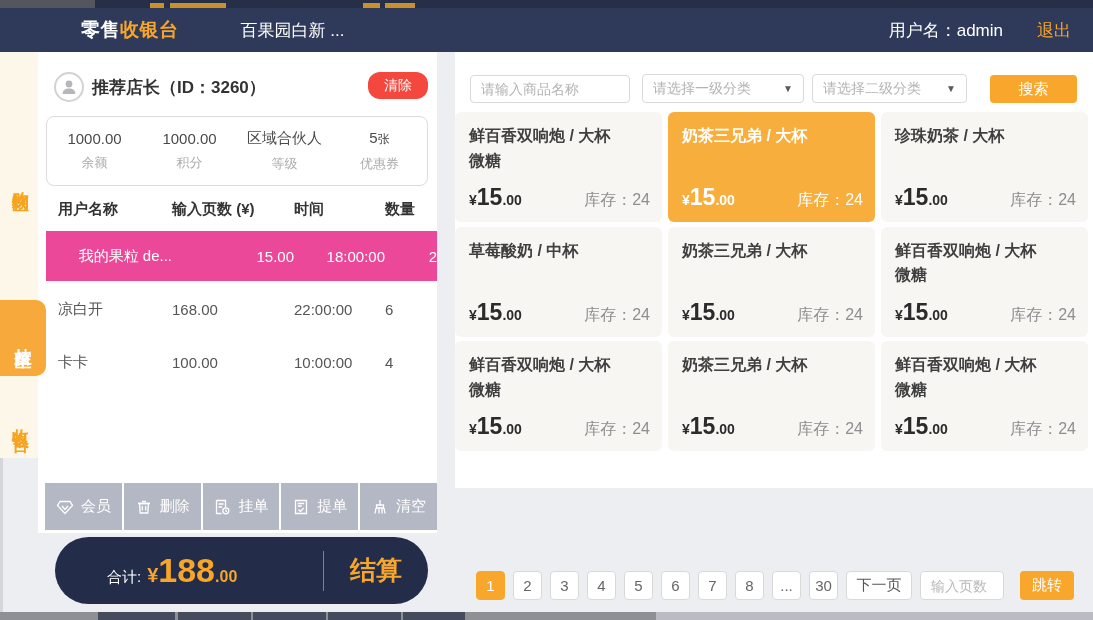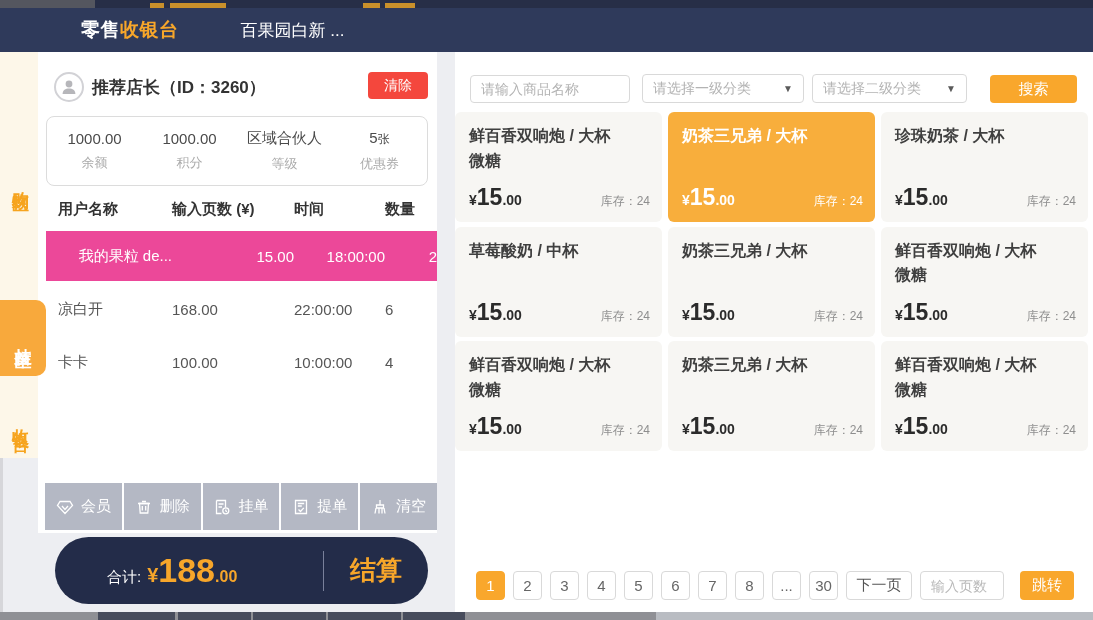--- a/index.html
+++ b/index.html
@@ -25,21 +25,21 @@
   .rail{position:absolute;left:0;top:52px;width:38px;height:406px;background:#fdf7e9;}
   .rail-tab{position:absolute;left:3px;width:35px;display:flex;align-items:center;justify-content:center;
     writing-mode:vertical-rl;text-orientation:upright;font-size:17px;font-weight:bold;color:#f6a41f;letter-spacing:3px;cursor:pointer;}
   .rail-tab.is-active{left:0;width:46px;background:#f8a93c;color:#fff;border-radius:0 10px 10px 0;z-index:6;}
 
   
   .left-panel{position:absolute;left:38px;top:52px;width:399px;height:481px;background:#fff;}
   .member-row{position:absolute;left:0;top:18px;width:100%;height:34px;}
   .avatar{position:absolute;left:16px;top:2px;width:30px;height:30px;border-radius:50%;border:2px solid #d2d2d6;background:#fff;display:flex;align-items:center;justify-content:center;}
   .member-name{position:absolute;left:54px;top:6px;font-size:17px;font-weight:bold;color:#333;}
-  .clear-btn{position:absolute;right:9px;top:2px;width:60px;height:27px;background:#f4473d;color:#fff;font-size:14px;border:none;border-radius:4px;cursor:pointer;}
+  .clear-btn{position:absolute;right:9px;top:2px;width:60px;height:27px;background:#f4473d;color:#fff;font-size:14px;border:none;border-radius:12px;cursor:pointer;}
   .stats-box{position:absolute;left:8px;top:64px;width:382px;height:70px;border:1px solid #dcdcdc;border-radius:8px;display:flex;align-items:center;}
   .stat{flex:1;text-align:center;}
   .stat .v{font-size:15px;color:#4a4a4a;}
   .stat .v .unit{font-size:12px;}
   .stat .l{font-size:13px;color:#ababab;margin-top:7px;}
 
   .order-header{position:absolute;left:0;top:142px;width:100%;height:30px;display:grid;grid-template-columns:114px 122px 91px auto;
     padding-left:20px;align-items:center;font-size:15px;font-weight:bold;color:#333;}
   .order-rows{position:absolute;left:0;top:179px;width:100%;}
   .order-row{position:relative;margin-left:8px;width:391px;height:50px;margin-bottom:3px;display:grid;grid-template-columns:114px 122px 91px auto;
@@ -55,37 +55,37 @@
   .total-pill{position:absolute;left:55px;top:537px;width:373px;height:67px;background:#232c49;border-radius:34px;display:flex;align-items:center;z-index:5;}
   .total-left{flex:1;display:flex;align-items:baseline;padding-left:52px;}
   .total-label{color:#fff;font-size:15px;}
   .total-cur{color:#f7a62a;font-size:20px;font-weight:bold;margin-left:6px;}
   .total-int{color:#f7a62a;font-size:34px;font-weight:bold;}
   .total-dec{color:#f7a62a;font-size:16px;font-weight:bold;}
   .total-div{width:1px;height:40px;background:#79809a;}
   .checkout{width:104px;text-align:center;color:#f7a62a;font-size:26px;font-weight:bold;cursor:pointer;}
 
   
-  .right-panel{position:absolute;left:455px;top:52px;width:638px;height:560px;background:#fff;}
+  .right-panel{position:absolute;left:455px;top:52px;width:638px;height:436px;background:#fff;}
   .search-row{position:absolute;left:0;top:22px;width:100%;height:29px;}
   .search-input{position:absolute;left:15px;top:1px;width:160px;height:28px;border:1px solid #d9d9d9;border-radius:4px;padding:0 10px;font-size:14px;color:#333;outline:none;}
   .search-input::placeholder{color:#b3b3b3;}
   .select{position:absolute;top:0;height:29px;border:1px solid #d9d9d9;border-radius:4px;background:#fff;display:flex;align-items:center;justify-content:space-between;padding:0 10px;font-size:14px;color:#b3b3b3;cursor:pointer;}
   .select .arrow{color:#5a5a5a;font-size:10px;}
   .sel1{left:187px;width:162px;}
   .sel2{left:357px;width:155px;}
   .search-btn{position:absolute;left:535px;top:1px;width:87px;height:28px;background:#f9a72c;color:#fff;font-size:15px;border:none;border-radius:4px;cursor:pointer;}
 
   .grid{position:absolute;left:0;top:60px;width:100%;}
   .card{position:absolute;width:207px;height:110px;background:#f7f6f3;border-radius:6px;padding:12px 14px;cursor:pointer;}
   .card .title,.card .subtitle{font-size:16px;font-weight:bold;color:#3f3f3f;line-height:1.55;}
   .card .price-row{position:absolute;left:14px;right:12px;bottom:11px;display:flex;justify-content:space-between;align-items:baseline;}
   .card .cur,.card .dec{font-size:14px;font-weight:bold;color:#2b2b2b;}
   .card .int{font-size:23px;font-weight:bold;color:#2b2b2b;}
-  .card .stock{font-size:12px;color:#8e8e8e;}
+  .card .stock{font-size:16px;color:#8e8e8e;}
   .card.is-active{background:#f8ae3c;}
   .card.is-active .title,.card.is-active .subtitle,.card.is-active .cur,.card.is-active .int,.card.is-active .dec,.card.is-active .stock{color:#fff;}
 
   .pagination{position:absolute;left:21px;top:519px;height:29px;display:flex;align-items:center;gap:8px;}
   .page-btn{width:29px;height:29px;border:1px solid #d9d9d9;border-radius:4px;background:#fff;color:#666;font-size:15px;display:flex;align-items:center;justify-content:center;cursor:pointer;}
   .page-btn.is-active{background:#f9a72c;border-color:#f9a72c;color:#fff;}
   .next-btn{width:66px;height:29px;border:1px solid #d9d9d9;border-radius:4px;background:#fff;color:#555;font-size:15px;cursor:pointer;}
   .page-input{width:84px;height:29px;border:1px solid #d9d9d9;border-radius:4px;padding:0 10px;font-size:14px;color:#333;outline:none;}
   .page-input::placeholder{color:#b9b9b9;}
   .jump-btn{width:54px;height:29px;background:#f9a72c;border:none;border-radius:4px;color:#fff;font-size:15px;cursor:pointer;margin-left:8px;}
@@ -104,20 +104,24 @@
     <div class="corner"></div>
     <div class="frag" style="left:150px;width:14px;"></div>
     <div class="frag" style="left:170px;width:56px;"></div>
     <div class="frag" style="left:363px;width:17px;"></div>
     <div class="frag" style="left:385px;width:30px;"></div>
   </div>
 
   <div class="header">
     <div class="brand"><span>零售</span><span class="accent">收银台</span></div>
     <div class="store">百果园白新 ...</div>
+    <div class="header-right">
+      <span class="username">用户名：admin</span>
+      <span class="logout">退出</span>
+    </div>
   </div>
 
   <div class="left-edge"></div>
   <div class="rail"></div>
   <div class="rail-tab" style="top:138px;height:86px;">购物区</div>
   <div class="rail-tab is-active" style="top:300px;height:76px;">挂单区</div>
   <div class="rail-tab" style="top:380px;height:80px;">收银台</div>
 
   <div class="left-panel">
     <div class="member-row">

